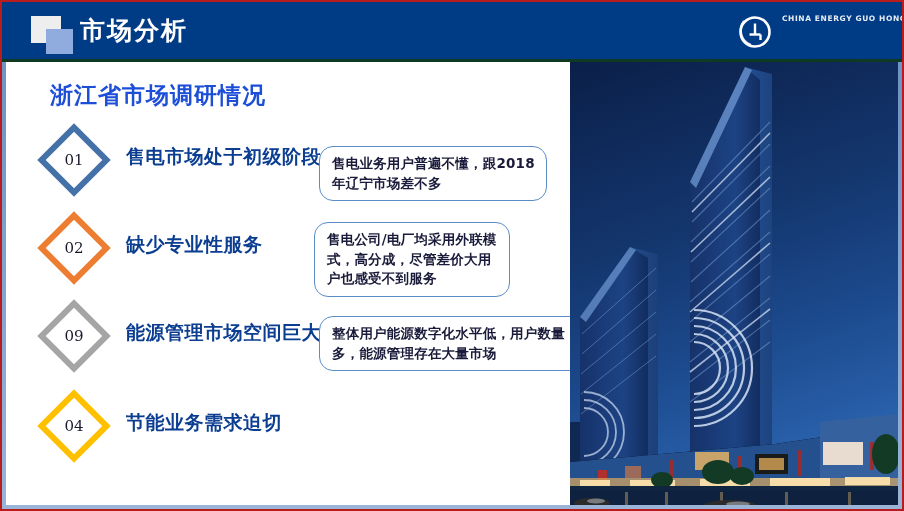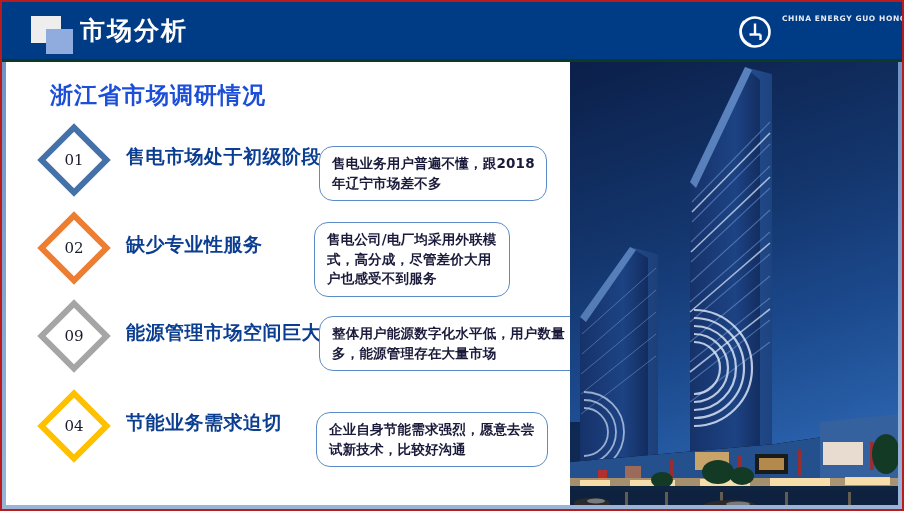--- a/index.html
+++ b/index.html
@@ -164,23 +164,20 @@
     <div class="rlabel">能源管理市场空间巨大</div>
     <div class="bracket" style="top:-2px;left:317px;width:272px">
       <div class="btext">整体用户能源数字化水平低，用户数量多，能源管理存在大量市场</div>
     </div>
   </div>
 
   <div class="row" style="top:394px">
     <div class="diamond" style="border-color:#FFC000"></div>
     <div class="dnum">04</div>
     <div class="rlabel">节能业务需求迫切</div>
-    <div class="bracket" style="top:4px;left:314px;width:232px">
-      <div class="btext">企业自身节能需求强烈，愿意去尝试新技术，比较好沟通</div>
-    </div>
   </div>
 
   <div class="photo">
     <svg class="photo-inner" viewBox="0 0 330 448" preserveAspectRatio="none">
       <defs>
         <linearGradient id="sky" x1="0" y1="0" x2="0.25" y2="1">
           <stop offset="0%" stop-color="#0b1f49"></stop>
           <stop offset="45%" stop-color="#14376f"></stop>
           <stop offset="72%" stop-color="#1c4a8e"></stop>
           <stop offset="100%" stop-color="#2a63ad"></stop>

